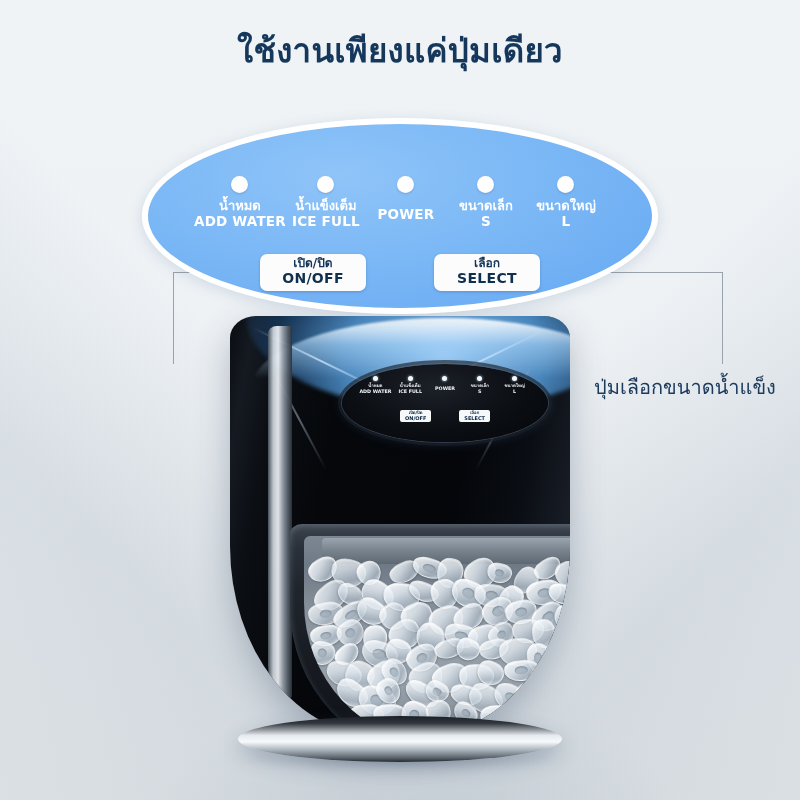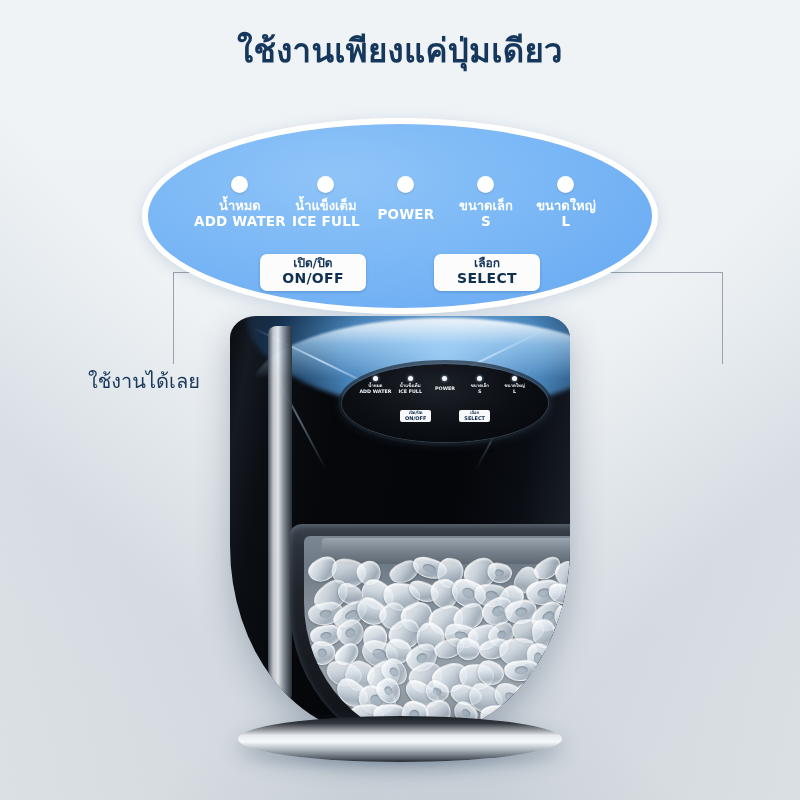--- a/index.html
+++ b/index.html
@@ -221,21 +221,23 @@
         <div class="en">ON/OFF</div>
       </div>
       <div class="pbtn">
         <div class="th">เลือก</div>
         <div class="en">SELECT</div>
       </div>
     </div>
   </div>
 
   <div class="side-note" id="note-left">
-    <div>ใช้งานได้เลย</div>
+  </div>
+  <div class="side-note" id="note-right">
+    <div>ปุ่มเลือกขนาดน้ำแข็ง</div>
   </div>
 
   <div id="product">
     <div id="base-shadow"></div>
     <div id="base-rim"></div>
 
     <div id="body-main">
       <div id="top-glow"></div>
       <div id="top-rim"></div>
       <div class="streak" style="left:16px;top:44px;width:150px;transform:rotate(26deg);"></div>

